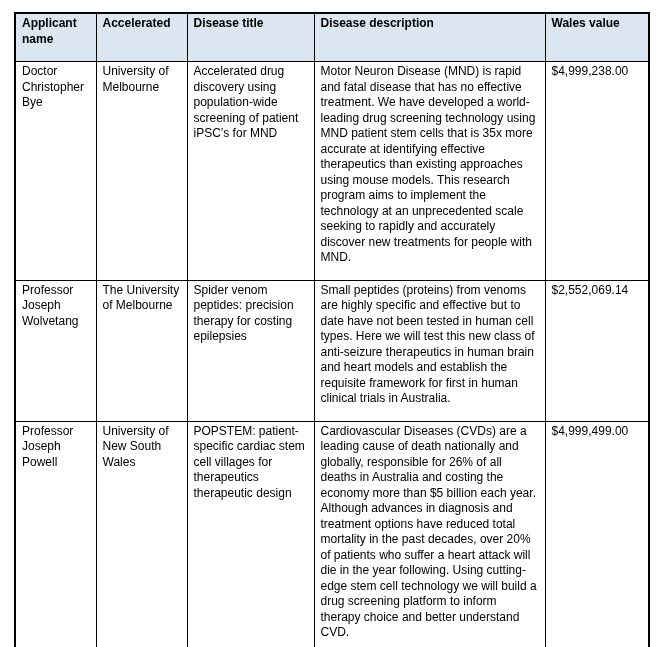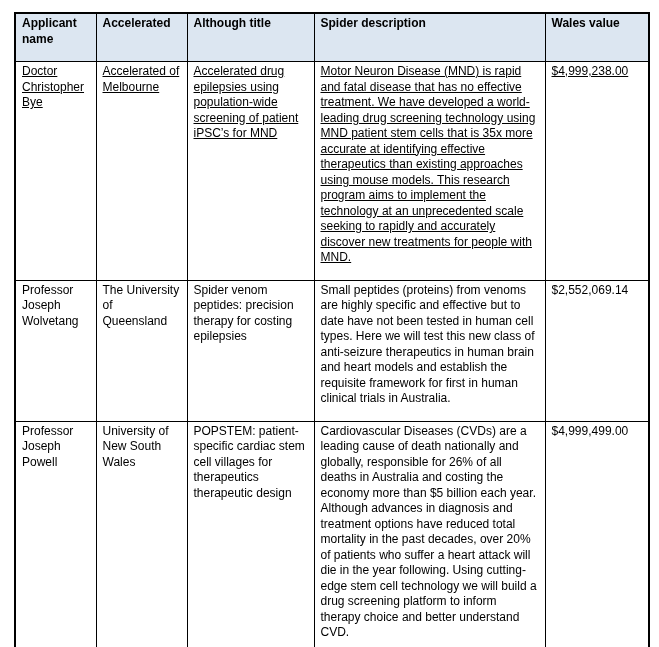--- a/index.html
+++ b/index.html
@@ -42,21 +42,21 @@
     font-size: 12px;
     line-height: 15.5px;
     font-weight: normal;
     overflow: hidden;
   }
   thead th {
     background: var(--header-bg);
     font-weight: bold;
   }
   tr.header-row   { height: 34px; }
-  tr.data-row-0   { height: 210px; text-decoration: underline; }
+  tr.data-row-0   { height: 210px; }
   tr.data-row-1   { height: 120px; }
   tr.data-row-2   { height: 229px; }
   tr.total-row    { height: 23px; }
   tr.total-row td {
     background: var(--header-bg);
     font-weight: bold;
     padding-top: 2px;
     padding-bottom: 2px;
   }
   td.total-label-cell { text-align: right; padding-right: 8px; }
@@ -70,36 +70,36 @@
       <col class="c-applicant">
       <col class="c-organisation">
       <col class="c-title">
       <col class="c-description">
       <col class="c-grant">
     </colgroup>
     <thead>
       <tr class="header-row">
         <th>Applicant name</th>
         <th>Accelerated</th>
-        <th>Although title</th>
-        <th>Spider description</th>
+        <th>Disease title</th>
+        <th>Disease description</th>
         <th>Wales value</th>
       </tr>
     </thead>
     <tbody>
       <tr class="data-row-0">
         <td>Doctor Christopher Bye</td>
-        <td>Accelerated of Melbourne</td>
-        <td>Accelerated drug epilepsies using population-wide screening of patient iPSC’s for MND</td>
+        <td>University of Melbourne</td>
+        <td>Accelerated drug discovery using population-wide screening of patient iPSC’s for MND</td>
         <td>Motor Neuron Disease (MND) is rapid and fatal disease that has no effective treatment. We have developed a world-leading drug screening technology using MND patient stem cells that is 35x more accurate at identifying effective therapeutics than existing approaches using mouse models. This research program aims to implement the technology at an unprecedented scale seeking to rapidly and accurately discover new treatments for people with MND.</td>
         <td>$4,999,238.00</td>
       </tr>
       <tr class="data-row-1">
         <td>Professor Joseph Wolvetang</td>
-        <td>The University of Queensland</td>
+        <td>The University of Melbourne</td>
         <td>Spider venom peptides: precision therapy for costing epilepsies</td>
         <td>Small peptides (proteins) from venoms are highly specific and effective but to date have not been tested in human cell types. Here we will test this new class of anti-seizure therapeutics in human brain and heart models and establish the requisite framework for first in human clinical trials in Australia.</td>
         <td>$2,552,069.14</td>
       </tr>
       <tr class="data-row-2">
         <td>Professor Joseph Powell</td>
         <td>University of New South Wales</td>
         <td>POPSTEM: patient-specific cardiac stem cell villages for therapeutics therapeutic design</td>
         <td>Cardiovascular Diseases (CVDs) are a leading cause of death nationally and globally, responsible for 26% of all deaths in Australia and costing the economy more than $5 billion each year. Although advances in diagnosis and treatment options have reduced total mortality in the past decades, over 20% of patients who suffer a heart attack will die in the year following. Using cutting-edge stem cell technology we will build a drug screening platform to inform therapy choice and better understand CVD.</td>
         <td>$4,999,499.00</td>

